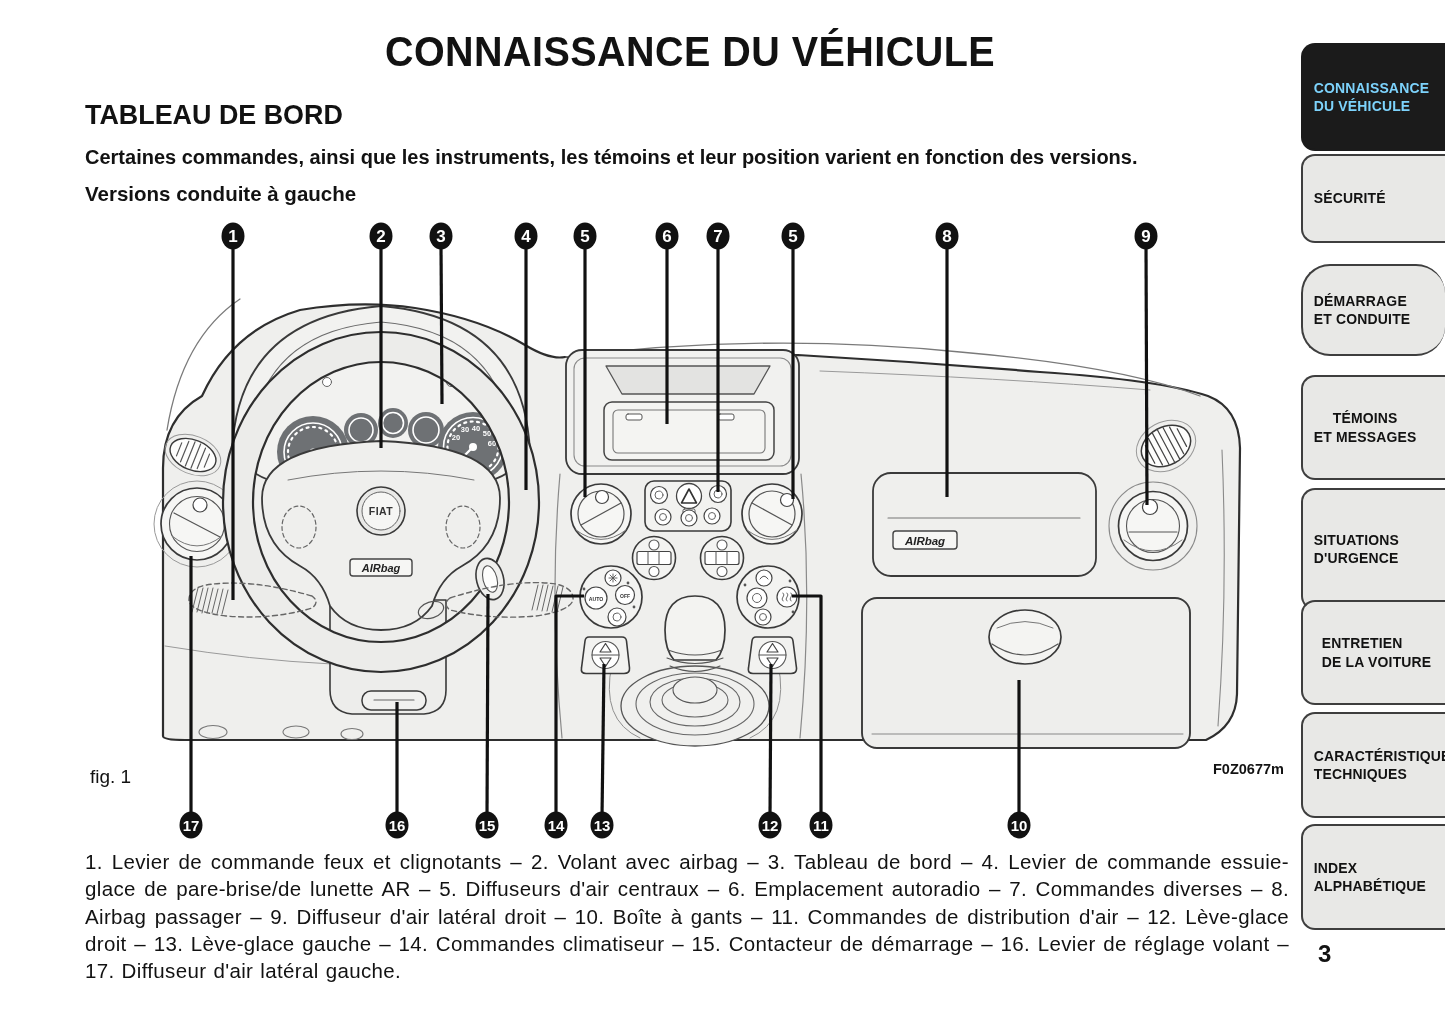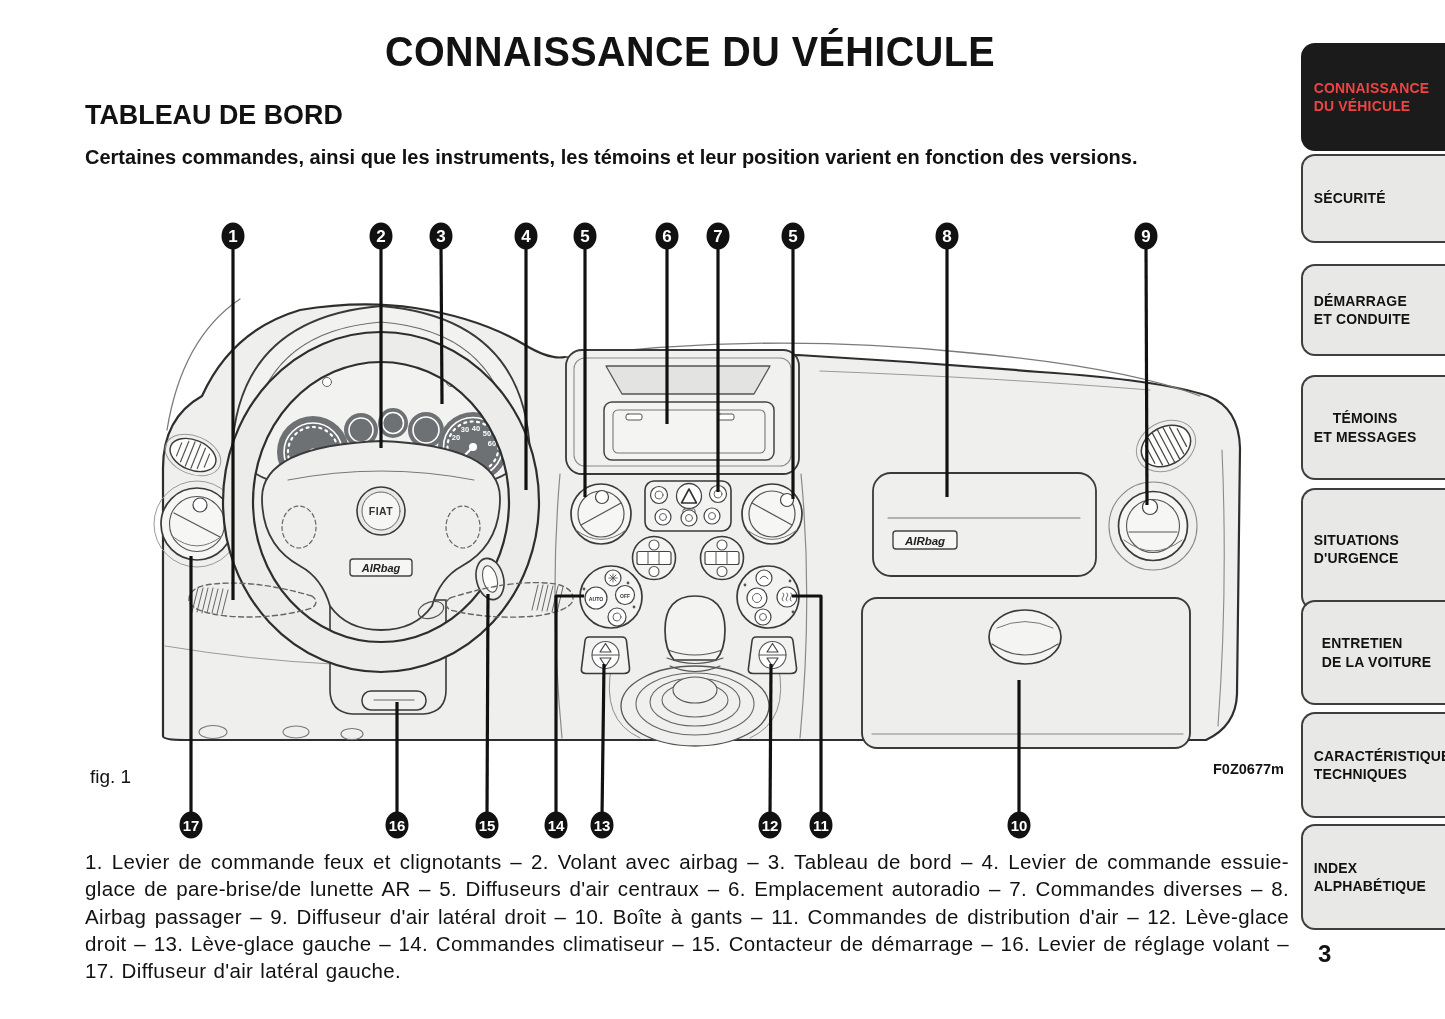--- a/index.html
+++ b/index.html
@@ -11,34 +11,35 @@
   .h2{left:85px;top:99px;font-size:28px;font-weight:bold;transform:scaleX(.96);transform-origin:left;}
   .intro{left:85px;top:146px;width:1205px;font-size:20px;font-weight:bold;}
   .sub{left:85px;top:182px;font-size:20.5px;font-weight:bold;}
   .figlabel{left:90px;top:766px;font-size:19px;}
   .figcode{left:1213px;top:761px;font-size:14.5px;font-weight:bold;}
   .legend{left:85px;top:848px;width:1204px;font-size:20.5px;line-height:1.33;
           text-align:justify;letter-spacing:.35px;word-spacing:1px;}
   .pagenum{left:1318px;top:940px;font-size:24px;font-weight:bold;}
   .tab{position:absolute;left:1301px;width:144px;background:#e8e8e6;border:2px solid #3e3e3e;
        border-right:none;border-radius:14px 0 0 14px;display:flex;align-items:center;box-sizing:border-box;}
-  .tab.active{background:#1b1b1b;border-color:#1b1b1b;color:#ef4444;}
+  .tab.active{background:#1b1b1b;border-color:#1b1b1b;color:#7dd3fc;}
   .tab-label{padding-left:12px;font-size:15.5px;font-weight:bold;line-height:1.18;
              white-space:pre-line;transform:scaleX(.9);transform-origin:left center;letter-spacing:.2px;}
   svg text{font-family:"Liberation Sans",sans-serif;}
   #figure-svg{position:absolute;left:0;top:0;}
 </style>
 </head>
 <body>
 
 <div class="page">
 
   <div class="abs title">CONNAISSANCE DU VÉHICULE</div>
   <div class="abs h2">TABLEAU DE BORD</div>
   <div class="abs intro">Certaines commandes, ainsi que les instruments, les témoins et leur position varient en fonction des versions.</div>
+  <div class="abs sub">Versions conduite à gauche</div>
 
   <svg id="figure-svg" width="1445" height="1019" viewBox="0 0 1445 1019">
     <g stroke-linecap="round" stroke-linejoin="round">
 
       <path d="M163 736 L163 468 Q163 418 202 396 Q232 330 300 310 Q360 300 415 308 Q480 318 525 345 Q550 360 565 357 L798 355 Q920 362 1040 372 Q1160 380 1208 396 Q1239 408 1240 448 L1237 694 Q1236 726 1206 740 L185 740 Q163 740 163 736 Z" fill="#efefed" stroke="#2e2e2e" stroke-width="2.2"></path>
       <path d="M167 430 Q182 338 240 299" fill="none" stroke="#7a7a7a" stroke-width="1.3"></path>
       <path d="M566 357 Q760 332 960 352 Q1120 366 1200 396" fill="none" stroke="#7a7a7a" stroke-width="1.3"></path>
       <path d="M820 371 Q1000 378 1150 390" fill="none" stroke="#9a9a9a" stroke-width="1"></path>
       <path d="M560 474 Q549 600 562 738" fill="none" stroke="#8a8a8a" stroke-width="1.2"></path>
       <path d="M801 474 Q813 600 800 738" fill="none" stroke="#8a8a8a" stroke-width="1.2"></path>
@@ -369,21 +370,21 @@
   <div class="abs legend">1. Levier de commande feux et clignotants – 2. Volant avec airbag – 3. Tableau de bord – 4. Levier de commande essuie-glace de pare-brise/de lunette AR – 5. Diffuseurs d'air centraux – 6. Emplacement autoradio – 7. Commandes diverses – 8. Airbag passager – 9. Diffuseur d'air latéral droit – 10. Boîte à gants – 11. Commandes de distribution d'air – 12. Lève-glace droit – 13. Lève-glace gauche – 14. Commandes climatiseur – 15. Contacteur de démarrage – 16. Levier de réglage volant – 17. Diffuseur d'air latéral gauche.</div>
   <div class="abs pagenum">3</div>
 
   <div class="tab active" style="top:43px;height:108px;">
       <div class="tab-label">CONNAISSANCE
 DU VÉHICULE</div>
     </div>
   <div class="tab" style="top:154px;height:89px;">
       <div class="tab-label">SÉCURITÉ</div>
     </div>
-  <div class="tab" style="top:264px;height:92px;">
+  <div class="tab" style="top:264px;height:92px;border-radius:29px;">
       <div class="tab-label">DÉMARRAGE
 ET CONDUITE</div>
     </div>
   <div class="tab" style="top:375px;height:105px;text-align:center;">
       <div class="tab-label">TÉMOINS
 ET MESSAGES</div>
     </div>
   <div class="tab" style="top:488px;height:122px;">
       <div class="tab-label">SITUATIONS
 D'URGENCE</div>

